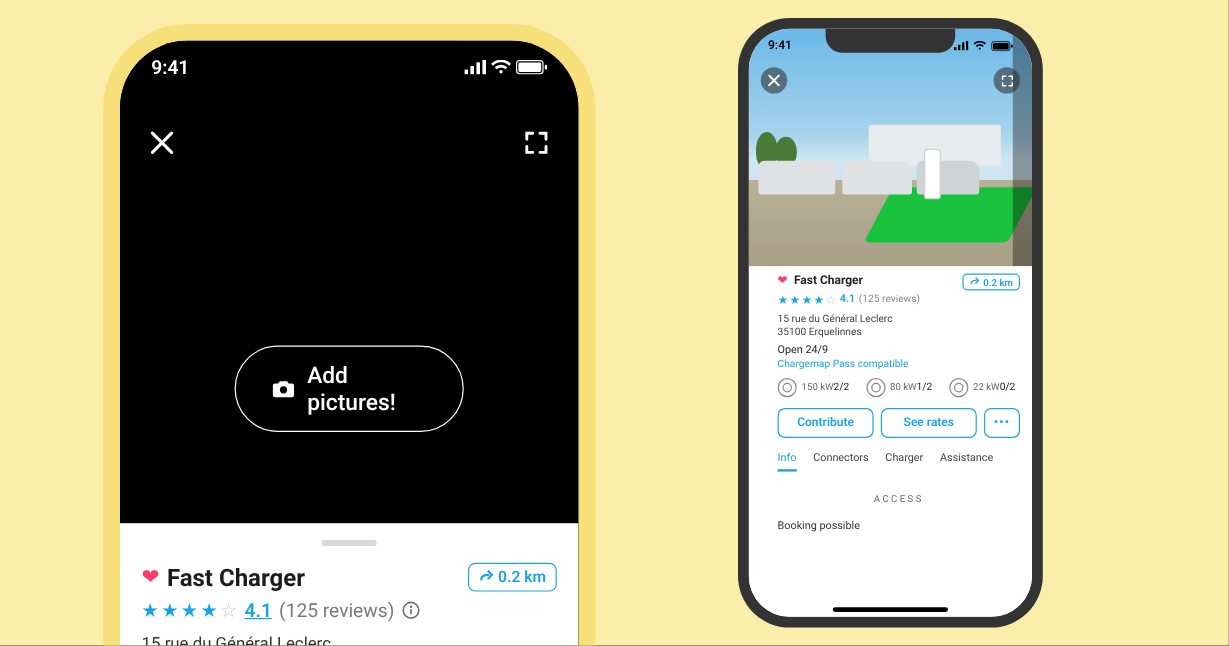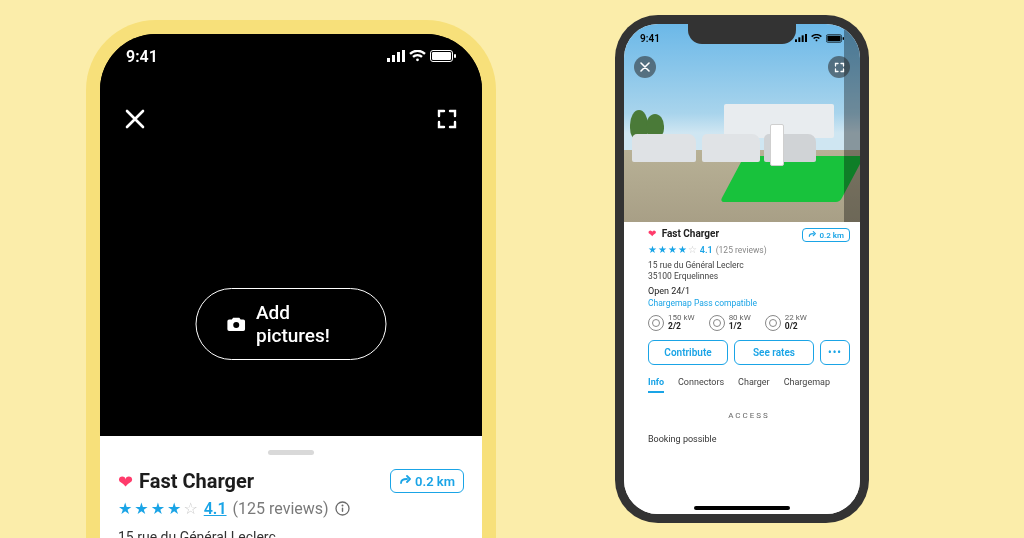--- a/index.html
+++ b/index.html
@@ -120,33 +120,33 @@
   .sm-stars{display:inline-flex;gap:1px;color:#1aa4e6;font-size:10px;}
   .sm-rnum{color:#1aa4e6;font-weight:600;margin:0 3px;font-size:9px;}
   .sm-rev{color:#888;font-size:8.5px;}
   .sm-addr{color:#444;font-size:8.5px;margin-top:5px;line-height:1.3;}
   .sm-open{margin-top:4px;font-size:9px;color:#222;}
   .sm-pass{color:#1aa4e6;font-size:8.5px;margin-top:2px;}
   .conn-row{display:flex;gap:14px;margin-top:6px;}
   .conn{display:flex;align-items:center;gap:4px;}
   .conn-ic{width:14px;height:14px;border:1.2px solid #888;border-radius:50%;position:relative;}
   .conn-ic::after{content:'';position:absolute;inset:3px;border:1px solid #888;border-radius:50%;}
-  .conn-txt{display:flex;flex-direction:column;line-height:1.05;}
+  .conn-txt{display:flex;flex-direction:row;line-height:1.05;}
   .conn-kw{font-size:8px;color:#666;}
-  .conn-av{font-size:8.5px;font-weight:bold;}
+  .conn-av{font-size:8.5px;}
   .btn-row{display:flex;gap:6px;margin-top:9px;}
   .out-btn{
     flex:1;border:1.2px solid #1aa4e6;border-radius:6px;color:#1aa4e6;
     font-size:10px;font-weight:600;text-align:center;padding:6px 0;
   }
   .more-btn{width:28px;flex:0 0 28px;border:1.2px solid #1aa4e6;border-radius:6px;color:#1aa4e6;
     display:flex;align-items:center;justify-content:center;font-weight:700;letter-spacing:1px;font-size:10px;}
   .tabs{display:flex;gap:14px;margin-top:12px;font-size:9px;}
   .tab{color:#444;padding-bottom:4px;}
-  .tab.active{color:#1aa4e6;font-weight:700;border-bottom:2px solid #1aa4e6;}
+  .tab.active{color:#1aa4e6;font-weight:400;border-bottom:2px solid #1aa4e6;}
   .access-h{text-align:center;letter-spacing:2px;color:#666;font-size:8px;margin-top:18px;}
   .booking{margin-top:14px;font-size:9px;color:#333;}
   .home-ind{position:absolute;bottom:4px;left:50%;transform:translateX(-50%);
     width:96px;height:4px;background:#000;border-radius:3px;}
   svg{display:block;}
 </style>
 </head>
 <body>
 
 <div class="phone-lg">
@@ -297,21 +297,21 @@
           <span>★</span>
           <span class="star-g">☆</span>
       </span>
       <span class="sm-rnum">4.1</span>
       <span class="sm-rev">(125 reviews)</span>
     </div>
     <div class="sm-addr">
       <div>15 rue du Général Leclerc</div>
       <div>35100 Erquelinnes</div>
     </div>
-    <div class="sm-open">Open 24/1</div>
+    <div class="sm-open">Open 24/9</div>
     <div class="sm-pass">Chargemap Pass compatible</div>
 
     <div class="conn-row">
       <div class="conn">
         <span class="conn-ic"></span>
         <span class="conn-txt">
           <span class="conn-kw">150 kW</span>
           <span class="conn-av">2/2</span>
         </span>
       </div>
@@ -334,20 +334,20 @@
     <div class="btn-row">
       <div class="out-btn">Contribute</div>
       <div class="out-btn">See rates</div>
       <div class="more-btn">•••</div>
     </div>
 
     <div class="tabs">
       <div class="tab active">Info</div>
       <div class="tab">Connectors</div>
       <div class="tab">Charger</div>
-      <div class="tab">Chargemap</div>
+      <div class="tab">Assistance</div>
     </div>
 
     <div class="access-h">ACCESS</div>
     <div class="booking">Booking possible</div>
   </div>
   <div class="home-ind"></div>
 </div>
 
 </body></html>

